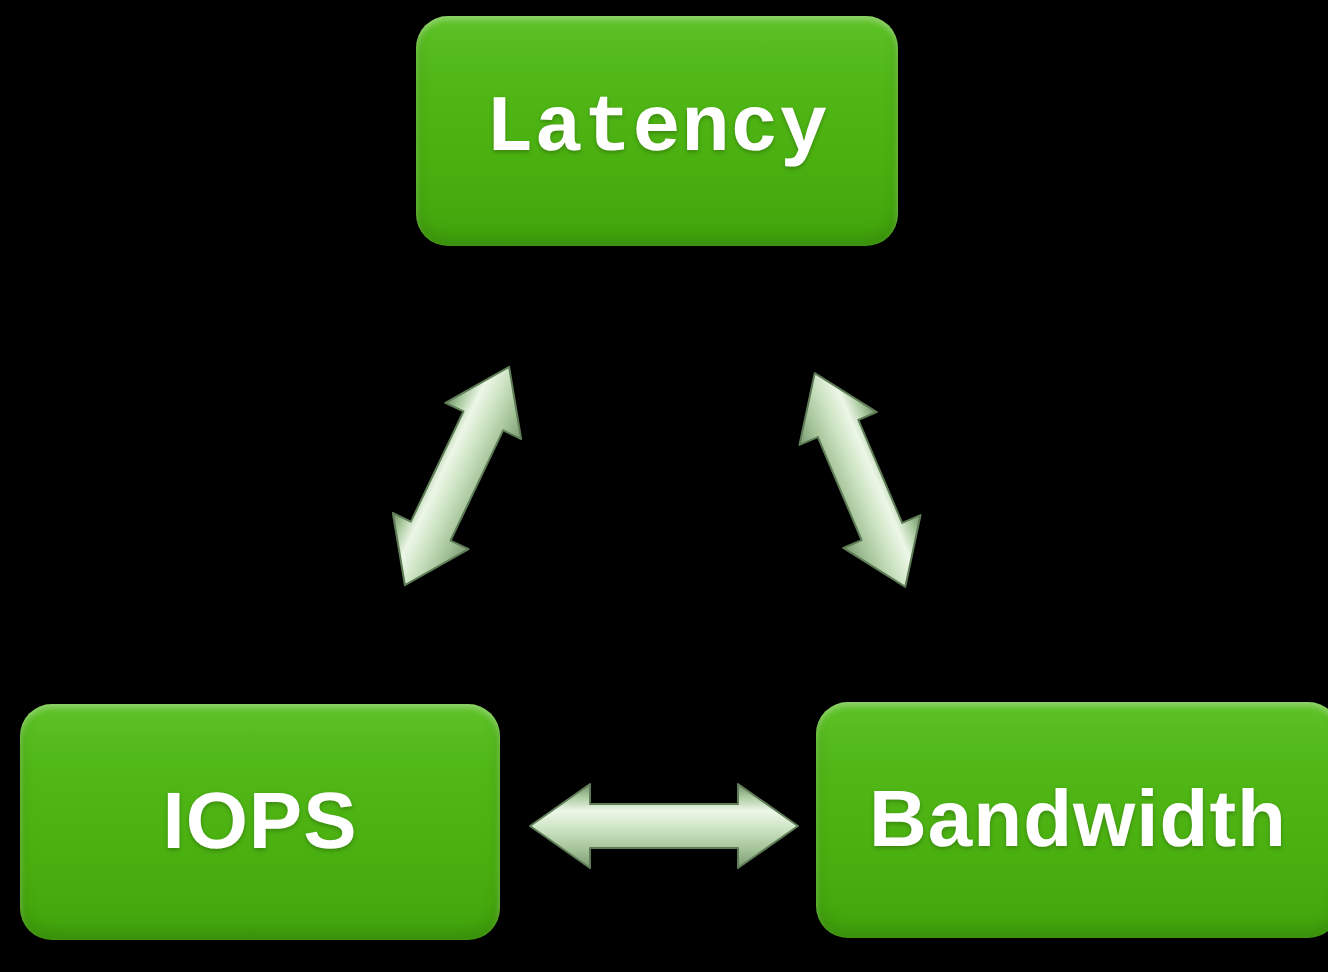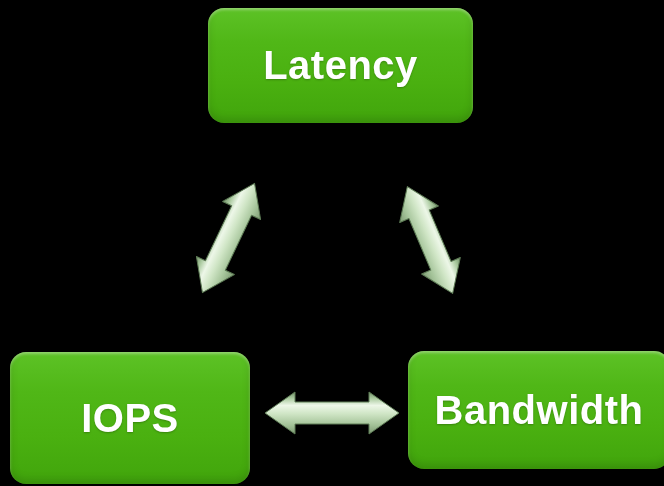--- a/index.html
+++ b/index.html
@@ -27,22 +27,22 @@
                 0 3px 6px rgba(0,0,0,0.6);
   }
   .node span {
     color: #ffffff;
     font-weight: bold;
     font-size: 40px;
     letter-spacing: 0.5px;
     text-shadow: 0 1px 2px rgba(0,0,0,0.25);
     white-space: nowrap;
   }
-  .node-latency   { left: 208px; top: 8px;   width: 265px; height: 115px; }
-  .node-iops      { left: 10px;  top: 352px; width: 240px; height: 132px; }
+  .node-latency   { left: 208px; top: 8px;   width: 241px; height: 115px; font-family: Liberation Mono, monospace; }
+  .node-iops      { left: 10px;  top: 352px; width: 240px; height: 118px; }
   .node-bandwidth { left: 408px; top: 351px; width: 262px; height: 118px; }
 
   .arrow { position: absolute; overflow: visible; }
   .arrow-latency-iops {
     left: 168px; top: 216px;
     transform: rotate(-64.5deg);
   }
   .arrow-latency-bandwidth {
     left: 372px; top: 218px;
     transform: rotate(67deg);

